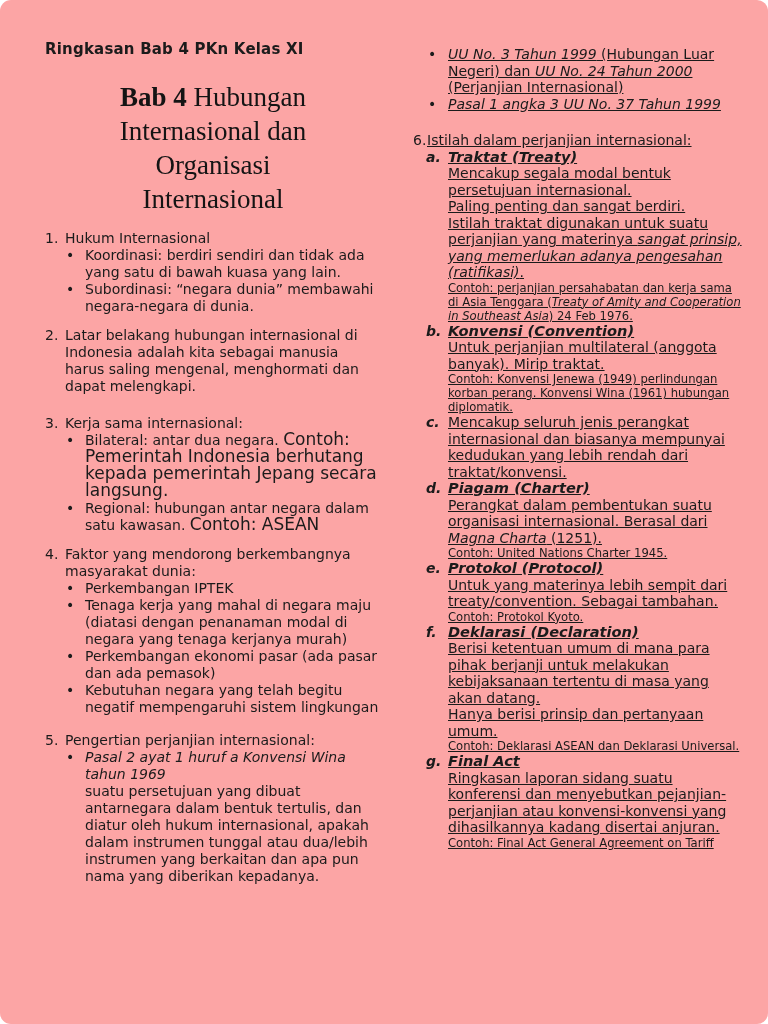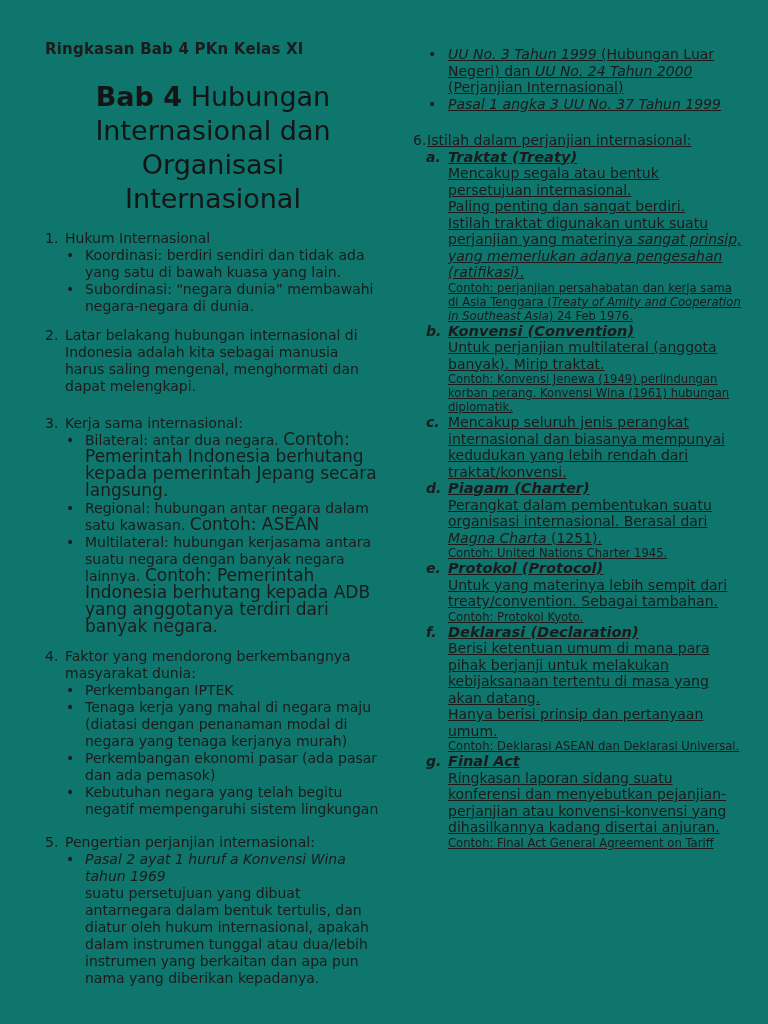--- a/index.html
+++ b/index.html
@@ -1,23 +1,23 @@
 <!DOCTYPE html>
 <html><head>
 <meta charset="utf-8">
 <style>
   html,body{margin:0;padding:0;background:#ffffff;}
   body{width:768px;height:1024px;position:relative;overflow:hidden;
        font-family:"DejaVu Sans","Liberation Sans",sans-serif;color:#1b1b1b;}
-  .page{position:absolute;inset:0;background:#0f766e;}
+  .page{position:absolute;inset:0;background:#fca5a5;border-radius:11px;}
   .col{position:absolute;top:40px;}
   .left{left:45px;width:336px;font-size:14px;line-height:17px;}
   .right{left:412px;top:46px;width:332px;font-size:14px;line-height:16.5px;text-decoration:underline;}
   .doc-subtitle{font-weight:bold;font-size:15px;line-height:18px;letter-spacing:.2px;}
-  .doc-title{margin-top:22px;text-align:center;font-size:27px;line-height:34px;color:#141414;}
+  .doc-title{margin-top:22px;text-align:center;font-size:27px;line-height:34px;color:#141414;font-family:Liberation Serif, serif;}
   .doc-title .b{font-weight:bold;}
   .sec{margin-top:0;}
   .mt12{margin-top:12px;} .mt14{margin-top:14px;} .mt16{margin-top:16px;}
   .mt20{margin-top:20px;} .mt18{margin-top:20px;}
   .item{position:relative;padding-left:20px;}
   .num{position:absolute;left:0;top:0;}
   .left .bullet{position:relative;padding-left:40px;}
   .left .bullet::before{content:"\2022";position:absolute;left:21px;top:0;}
   .right .item{padding-left:15px;}
   .right .num{left:1px;}
@@ -72,23 +72,20 @@
       <div class="item">
         <span class="num">3.</span>
         <div>Kerja sama internasional:</div>
       </div>
       <div class="bullet">
         <div><span>Bilateral: antar dua negara. </span><span class="sm">Contoh: Pemerintah Indonesia berhutang kepada pemerintah Jepang secara langsung.</span></div>
       </div>
       <div class="bullet">
         <div><span>Regional: hubungan antar negara dalam satu kawasan. </span><span class="sm">Contoh: ASEAN</span></div>
       </div>
-      <div class="bullet">
-        <div><span>Multilateral: hubungan kerjasama antara suatu negara dengan banyak negara lainnya. </span><span class="sm">Contoh: Pemerintah Indonesia berhutang kepada ADB yang anggotanya terdiri dari banyak negara.</span></div>
-      </div>
     </div>
 
     <div class="sec mt12">
       <div class="item">
         <span class="num">4.</span>
         <div>Faktor yang mendorong berkembangnya masyarakat dunia:</div>
       </div>
       <div class="bullet">
         <div>Perkembangan IPTEK</div>
       </div>
@@ -129,21 +126,21 @@
 
     <div class="sec mt18">
       <div class="item">
         <span class="num">6.</span>
         <div>Istilah dalam perjanjian internasional:</div>
       </div>
 
       <div class="titem">
         <span class="letter">a.</span>
         <div class="term">Traktat (Treaty)</div>
-        <div>Mencakup segala atau bentuk persetujuan internasional.</div>
+        <div>Mencakup segala modal bentuk persetujuan internasional.</div>
         <div>Paling penting dan sangat berdiri.</div>
         <div><span>Istilah traktat digunakan untuk suatu perjanjian yang materinya </span><span class="i">sangat prinsip, yang memerlukan adanya pengesahan (ratifikasi)</span><span>.</span></div>
         <div class="contoh"><span>Contoh: perjanjian persahabatan dan kerja sama di Asia Tenggara (</span><span class="i">Treaty of Amity and Cooperation in Southeast Asia</span><span>) 24 Feb 1976.</span></div>
       </div>
 
       <div class="titem">
         <span class="letter">b.</span>
         <div class="term">Konvensi (Convention)</div>
         <div>Untuk perjanjian multilateral (anggota banyak). Mirip traktat.</div>
         <div class="contoh">Contoh: Konvensi Jenewa (1949) perlindungan korban perang. Konvensi Wina (1961) hubungan diplomatik.</div>

